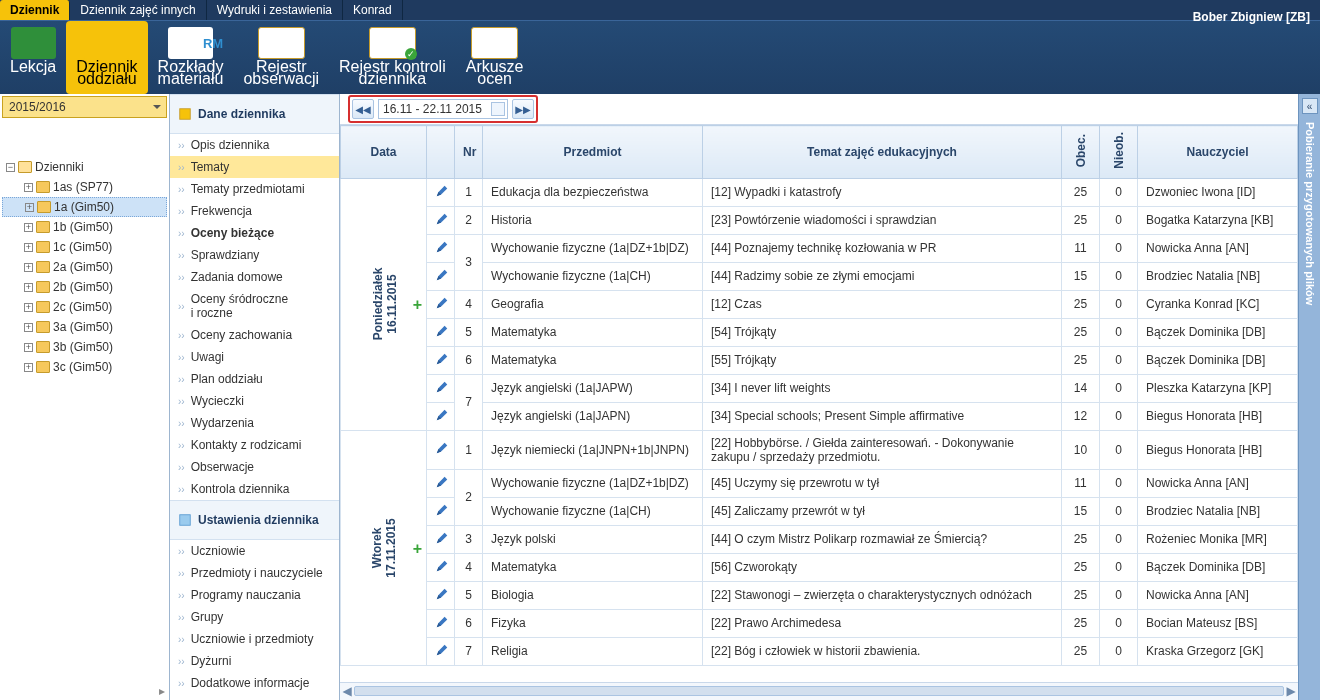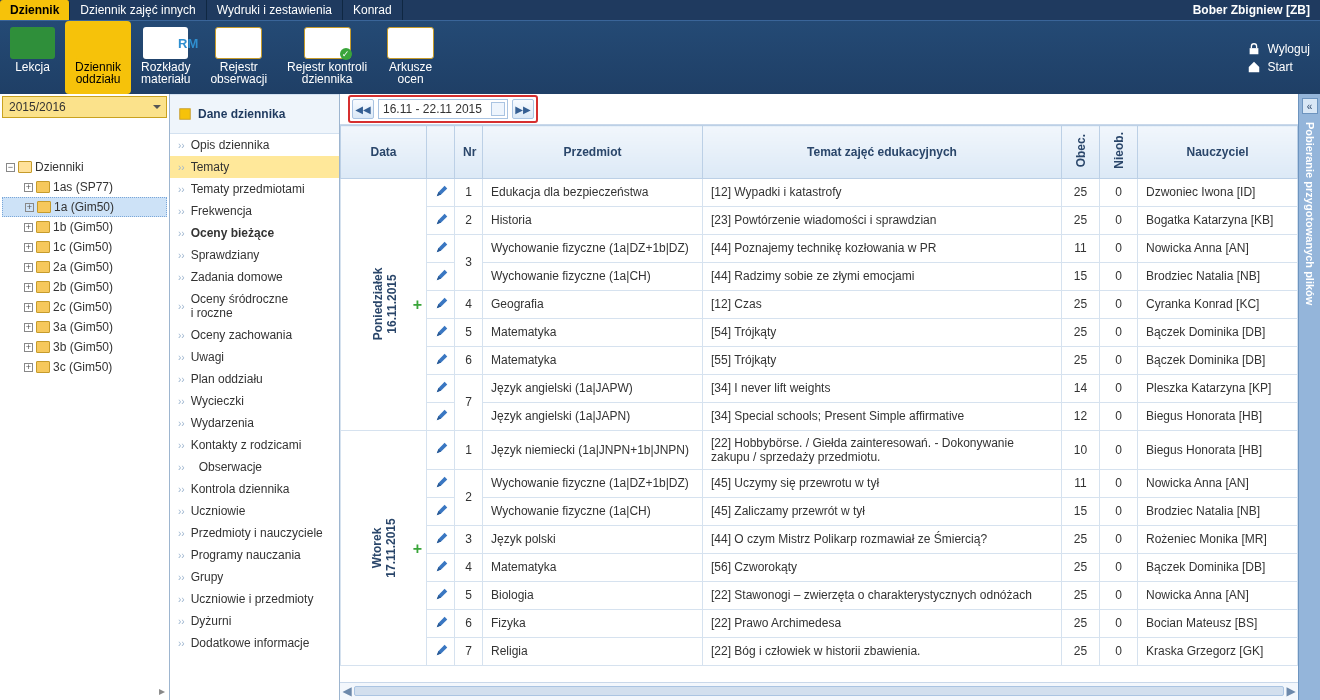--- a/index.html
+++ b/index.html
@@ -4,27 +4,27 @@
 <style>
   * { box-sizing: border-box; }
   html, body { margin:0; padding:0; font-family: Tahoma, Verdana, sans-serif; font-size: 12px; color:#333; }
   body { background:#fff; width:1320px; height:700px; overflow:hidden; }
 
   
   .tabs { background:#1f3a5f; height:20px; display:flex; align-items:stretch; color:#fff; }
   .tab { padding:2px 10px; border-right:1px solid #0f2742; font-size:12px; line-height:16px; cursor:default; }
   .tab.active { background:#f6c20a; color:#000; font-weight:bold; border-radius:3px 3px 0 0; }
   .spacer { flex:1; }
-  .user-label { padding:3px 10px; font-weight:bold; }
+  .user-label { padding:10px 10px; font-weight:bold; }
 
   
   .ribbon { background: linear-gradient(#244a75, #1f3f66); height:74px; display:flex; align-items:stretch; color:#fff; border-top:1px solid #3a6599; }
   .rib-btn { display:flex; flex-direction:column; align-items:center; justify-content:flex-start; padding:6px 10px 4px; min-width:60px; text-align:center; cursor:default; }
   .rib-btn .icon { width:32px; height:32px; margin-bottom:2px; border-radius:3px; display:flex; align-items:center; justify-content:center;padding-left:45px; }
-  .rib-btn .lbl { font-size:12px; line-height:12px; white-space:pre; }
+  .rib-btn .lbl { font-size:16px; line-height:12px; white-space:pre; }
   .rib-btn.active { background:#f6c20a; color:#000; border-radius:4px; }
   .rib-right { margin-left:auto; display:flex; flex-direction:column; justify-content:center; padding-right:10px; gap:4px; font-size:12px; }
   .rib-link { display:flex; align-items:center; gap:6px; cursor:pointer; }
   .rib-link .li-icon { width:14px; height:14px; }
 
   
   .content { display:flex; height:calc(700px - 20px - 74px); }
   .left { width:170px; border-right:1px solid #9db5cf; display:flex; flex-direction:column;gap:33px; }
   .year-sel { height:22px; background:#fbe28b; border:1px solid #c9a21f; margin:2px; display:flex; align-items:center; padding:0 18px 0 6px; position:relative; font-size:12px; }
   .year-sel::after { content:""; position:absolute; right:5px; top:8px; border:4px solid transparent; border-top-color:#555; }
@@ -116,39 +116,20 @@
       <span style="position:absolute;right:-2px;bottom:-2px;width:12px;height:12px;background:#3aa53a;border-radius:50%;color:#fff;font-size:9px;line-height:12px;">✓</span>
     </div>
     <div class="lbl">Rejestr kontroli
 dziennika</div>
   </div>
   <div class="rib-btn">
     <div class="icon ic-paper"></div>
     <div class="lbl">Arkusze
 ocen</div>
   </div>
-  <div class="rib-right">
-    <div class="rib-link">
-      <span class="li-icon">
-        <svg viewBox="0 0 16 16" width="14" height="14">
-            <rect x="3" y="7" width="10" height="7" fill="#fff"></rect>
-            <path d="M5 7 V5 a3 3 0 0 1 6 0 V7" fill="none" stroke="#fff" stroke-width="1.5"></path>
-          </svg>
-      </span>
-      <span>Wyloguj</span>
-    </div>
-    <div class="rib-link">
-      <span class="li-icon">
-        <svg viewBox="0 0 16 16" width="14" height="14">
-            <path d="M2 8 L8 2 L14 8 V14 H2 Z" fill="#fff"></path>
-          </svg>
-      </span>
-      <span>Start</span>
-    </div>
-  </div>
 </div>
 
 <div class="content">
 
   <div class="left">
     <div class="year-sel">
       <span>2015/2016</span>
     </div>
     <div class="tree">
       <div class="tree-node">
@@ -274,27 +255,35 @@
         <div class="nav-item">
           <span class="chev">››</span>
           <span style="white-space:pre;">Wydarzenia</span>
         </div>
         <div class="nav-item">
           <span class="chev">››</span>
           <span style="white-space:pre;">Kontakty z rodzicami</span>
         </div>
         <div class="nav-item">
           <span class="chev">››</span>
-          <span style="white-space:pre;margin-left:8px;">Obserwacje</span>
+          <span style="white-space:pre;">Obserwacje</span>
         </div>
         <div class="nav-item">
           <span class="chev">››</span>
           <span style="white-space:pre;">Kontrola dziennika</span>
         </div>
       </div>
+    <div class="section-hdr">
+      <span class="hicon">
+        <svg viewBox="0 0 16 16" width="14" height="14">
+            <rect x="2" y="2" width="12" height="12" fill="#9acbee" stroke="#5a9bd1"></rect>
+          </svg>
+      </span>
+      <span>Ustawienia dziennika</span>
+    </div>
     <div id="nav-ust">
         <div class="nav-item">
           <span class="chev">››</span>
           <span style="white-space:pre;">Uczniowie</span>
         </div>
         <div class="nav-item">
           <span class="chev">››</span>
           <span style="white-space:pre;">Przedmioty i nauczyciele</span>
         </div>
         <div class="nav-item">

